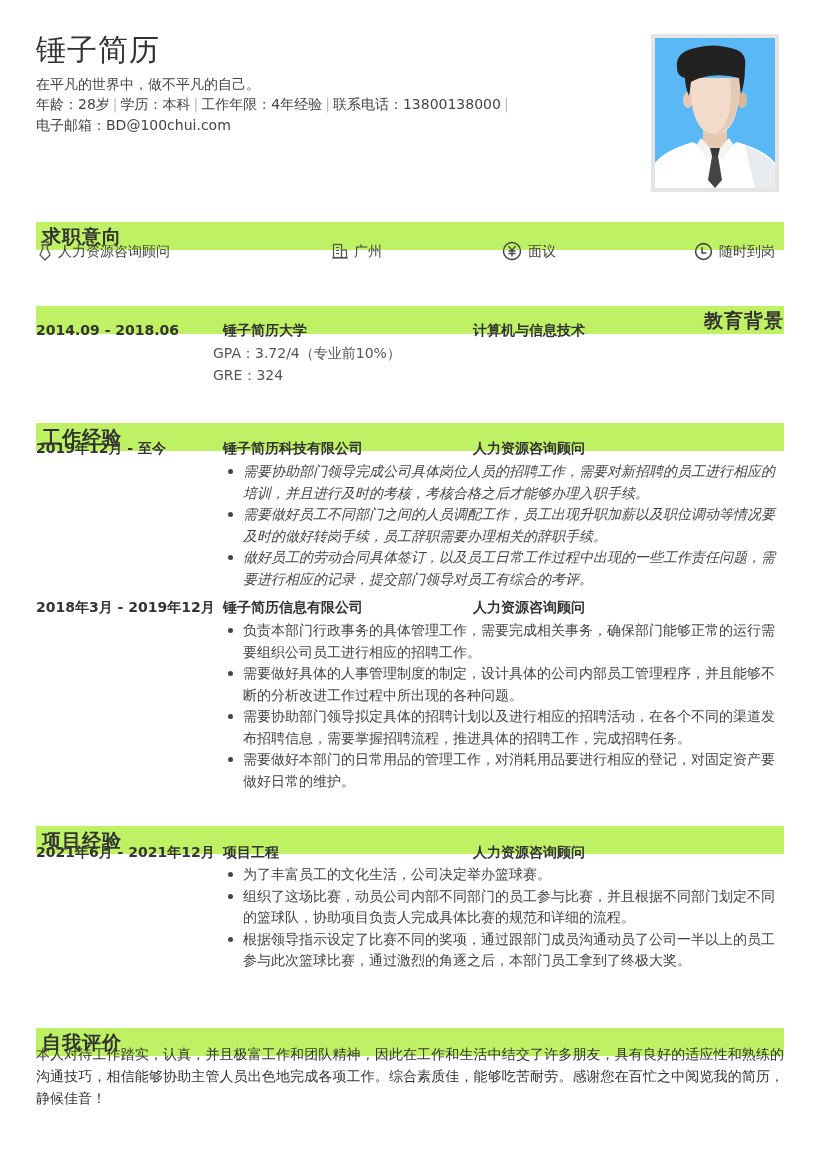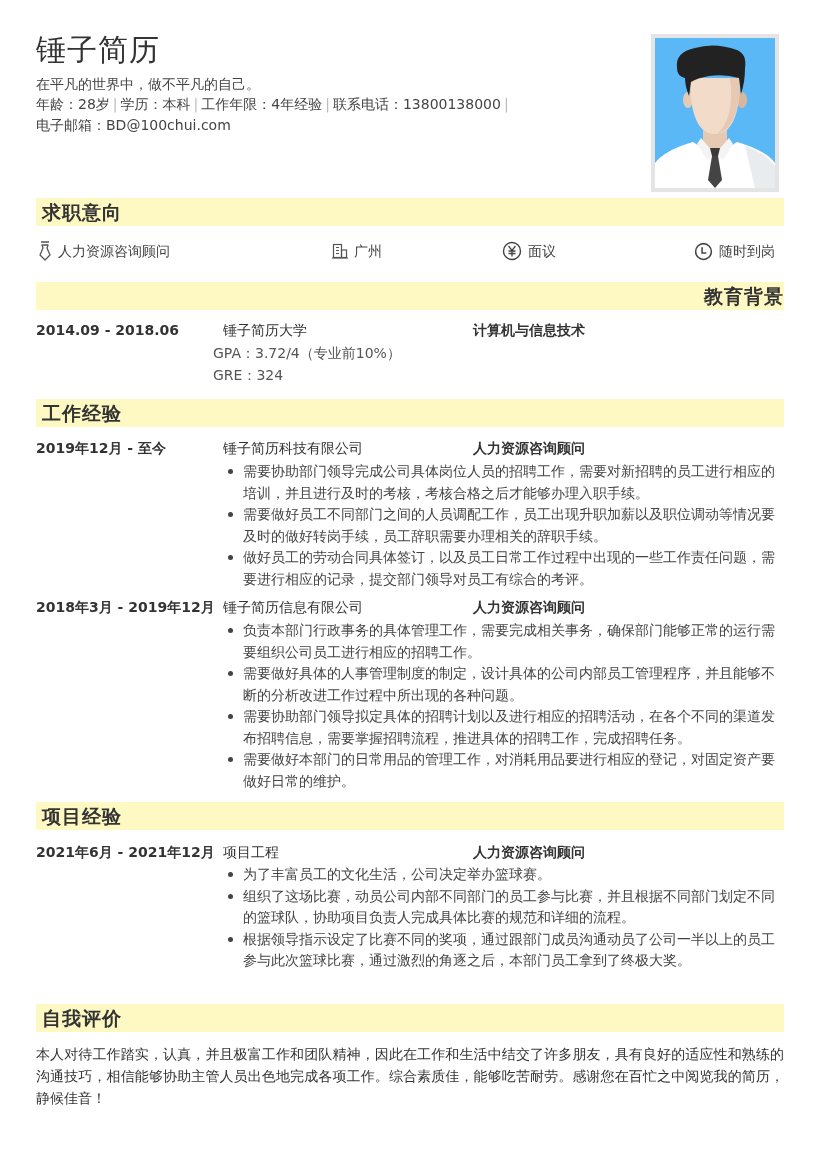--- a/index.html
+++ b/index.html
@@ -8,30 +8,30 @@
 
     .header { position: absolute; left: 36px; top: 30px; width: 600px; }
     .name { font-size: 30px; color: #333; letter-spacing: 1px; line-height: 40px; font-weight: normal; }
     .motto { font-size: 14px; color: #444; margin-top: 4px; line-height: 20px; }
     .info { font-size: 14px; color: #444; line-height: 21px; }
     .info .sep { color: #bbb; margin: 0 3px; }
 
     .photo { position: absolute; left: 651px; top: 34px; width: 128px; height: 158px; border: 4px solid #e4e4e4; background: #5bb8f7; overflow: hidden; }
     .photo svg { display: block; }
 
-    .section-title { position: absolute; left: 36px; width: 748px; height: 28px; background: #fef9c3; }
+    .section-title { position: absolute; left: 36px; width: 748px; height: 28px; background: #bef264; margin-top: 24px; }
     .section-title span { display: block; padding-left: 6px; font-size: 19px; font-weight: bold; color: #333; line-height: 28px; letter-spacing: 1px; }
 
     .intent { position: absolute; left: 36px; top: 240px; width: 748px; height: 22px; font-size: 14px; color: #444; }
     .intent-item { position: absolute; top: 0; display: flex; align-items: center; line-height: 22px; }
     .intent-item svg { margin-right: 6px; }
 
     .row { position: absolute; left: 36px; width: 748px; font-size: 14px; }
     .date { position: absolute; left: 0; top: 0; font-weight: bold; color: #333; line-height: 20px; }
-    .org { position: absolute; left: 187px; top: 0; font-weight: normal; color: #333; line-height: 20px; }
+    .org { position: absolute; left: 187px; top: 0; font-weight: bold; color: #333; line-height: 20px; }
     .role { position: absolute; left: 437px; top: 0; font-weight: bold; color: #333; line-height: 20px; }
     .sub { position: absolute; left: 177px; color: #555; line-height: 22px; }
 
     .bullets { position: absolute; left: 187px; width: 556px; list-style: none; color: #444; font-size: 14px; line-height: 21.5px; }
     .bullets li { position: relative; padding-left: 20px; }
     .bullets li::before { content: ""; position: absolute; left: 5px; top: 8px; width: 5px; height: 5px; border-radius: 50%; background: #444; }
 
     .self-eval { position: absolute; left: 36px; top: 1043px; width: 748px; font-size: 14px; line-height: 22px; color: #333; text-align: justify; }
   </style>
 </head>
@@ -122,21 +122,21 @@
 
 <div class="section-title" style="top:399px;">
   <span>工作经验</span>
 </div>
 
 <div class="row" style="top:438px;">
   <div class="date">2019年12月 - 至今</div>
   <div class="org">锤子简历科技有限公司</div>
   <div class="role">人力资源咨询顾问</div>
 </div>
-<ul class="bullets" style="top:461px; left:223px;">
+<ul class="bullets" style="top:461px; left:223px;font-style:italic;">
   <li>需要协助部门领导完成公司具体岗位人员的招聘工作，需要对新招聘的员工进行相应的培训，并且进行及时的考核，考核合格之后才能够办理入职手续。</li>
   <li>需要做好员工不同部门之间的人员调配工作，员工出现升职加薪以及职位调动等情况要及时的做好转岗手续，员工辞职需要办理相关的辞职手续。</li>
   <li>做好员工的劳动合同具体签订，以及员工日常工作过程中出现的一些工作责任问题，需要进行相应的记录，提交部门领导对员工有综合的考评。</li>
 </ul>
 
 <div class="row" style="top:597px;">
   <div class="date">2018年3月 - 2019年12月</div>
   <div class="org">锤子简历信息有限公司</div>
   <div class="role">人力资源咨询顾问</div>
 </div>

